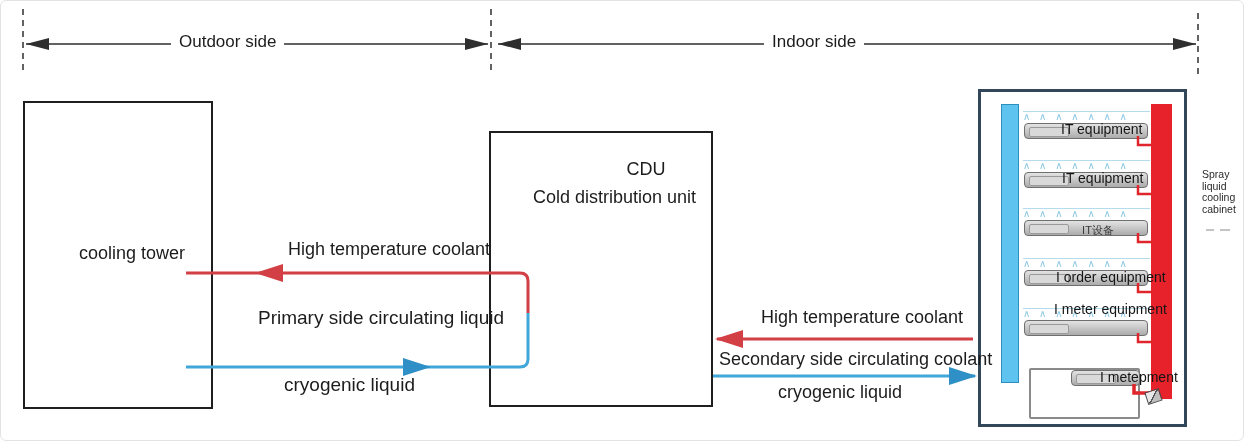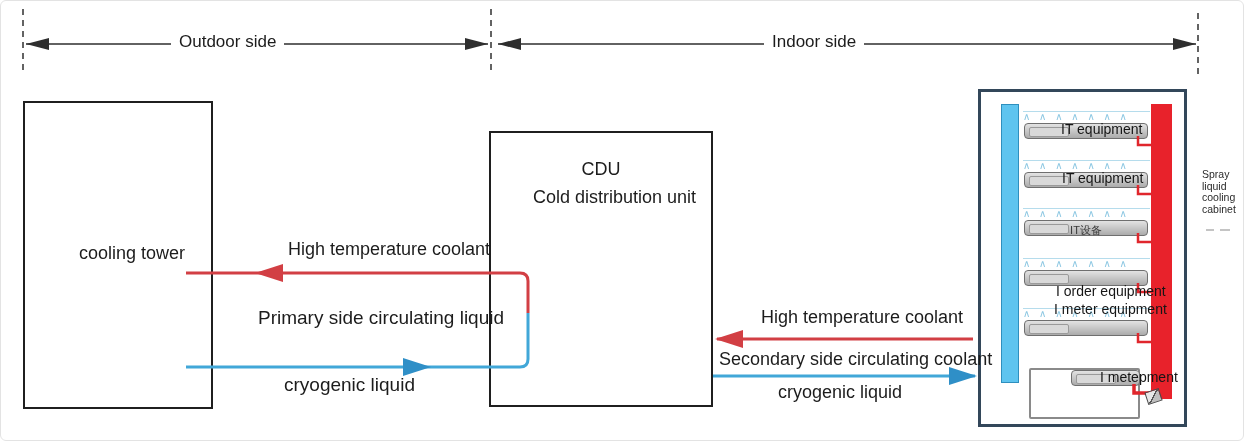--- a/index.html
+++ b/index.html
@@ -41,21 +41,21 @@
 </style>
 </head>
 <body>
 
 <div id="canvas">
 
   <div class="box" style="left:22px;top:100px;width:190px;height:308px;"></div>
   <div class="box-label" style="left:78px;top:242px;">cooling tower</div>
 
   <div class="box" style="left:488px;top:130px;width:224px;height:276px;"></div>
-  <div class="box-label" style="left:488px;top:158px;width:224px;text-align:center;">CDU</div>
+  <div class="box-label" style="left:488px;top:158px;width:224px;text-align:center;padding-left:45px;">CDU</div>
   <div class="box-label" style="left:532px;top:186px;">Cold distribution unit</div>
 
   <div class="cabinet"></div>
   <div class="coldbar"></div>
   <div class="hotbar"></div>
 
   <div class="spray" style="top:110px;"></div>
   <div class="spray" style="top:159px;"></div>
   <div class="spray" style="top:207px;"></div>
   <div class="spray" style="top:257px;"></div>
@@ -66,22 +66,22 @@
   <div class="equip" style="top:219px;"></div>
   <div class="equip" style="top:269px;"></div>
   <div class="equip" style="top:319px;"></div>
   <div class="equip" style="top:369px;left:1070px;width:69px;"></div>
 
   <div class="greybox"></div>
   <div class="pump"></div>
 
   <div class="equip-label" style="left:1060px;top:120px;">IT equipment</div>
   <div class="equip-label" style="left:1061px;top:169px;">IT equipment</div>
-  <div class="equip-label small" style="left:1023px;top:222px;width:124px;text-align:center;">IT设备</div>
-  <div class="equip-label" style="left:1055px;top:268px;margin-top:14px;">I order equipment</div>
+  <div class="equip-label small" style="left:1023px;top:222px;width:148px;text-align:center;">IT设备</div>
+  <div class="equip-label" style="left:1055px;top:268px;">I order equipment</div>
   <div class="equip-label" style="left:1053px;top:300px;">I meter equipment</div>
   <div class="equip-label" style="left:1099px;top:368px;">I metepment</div>
 
   <div class="side-note">Spray
 liquid
 cooling
 cabinet</div>
   <div class="artifact-dash" style="left:1205px;top:228px;width:8px;"></div>
   <div class="artifact-dash" style="left:1219px;top:228px;width:10px;"></div>
 

